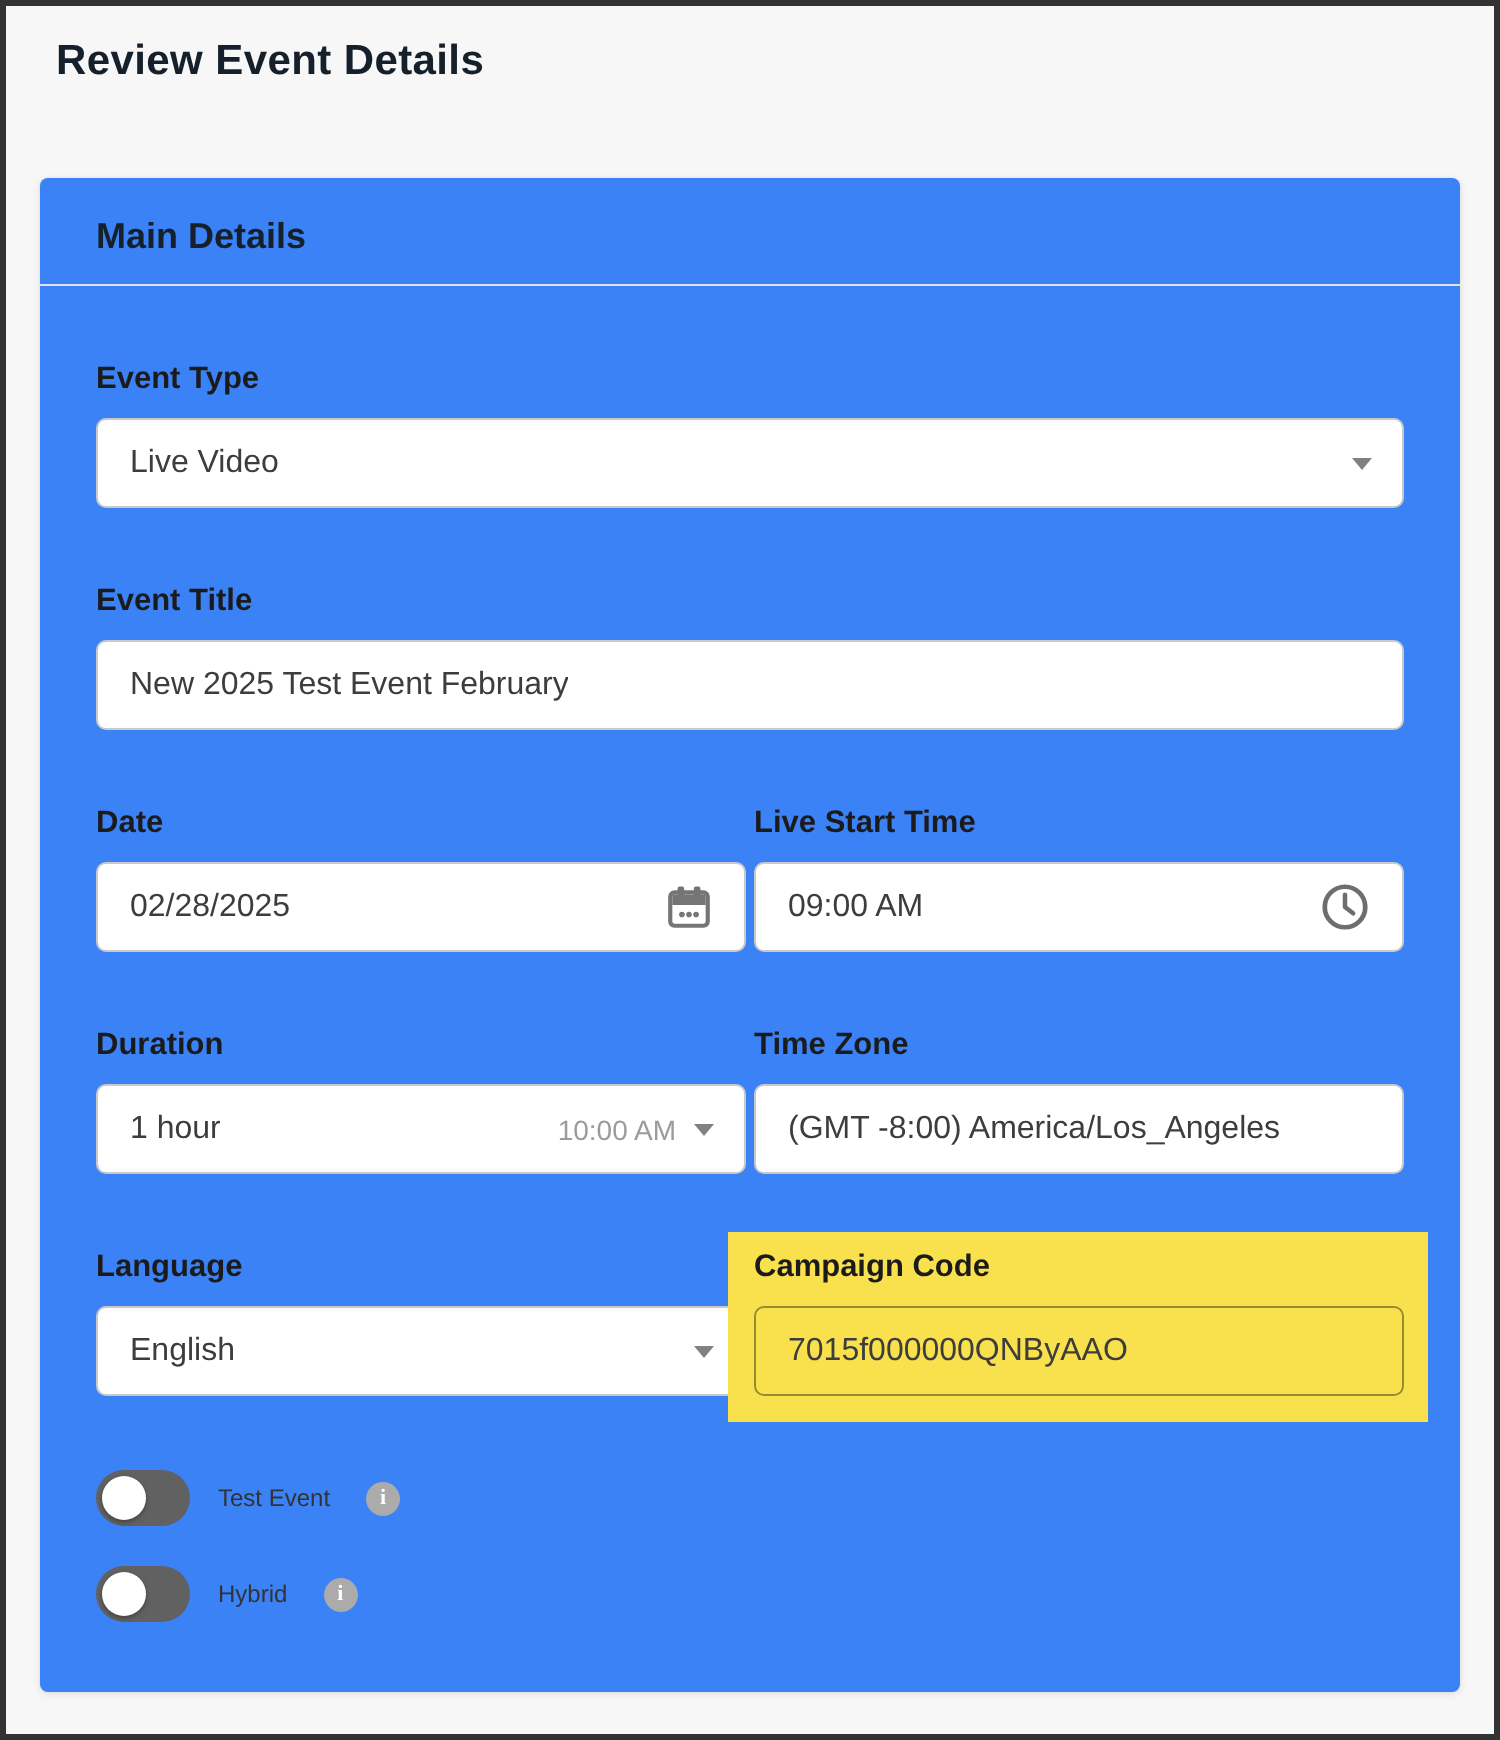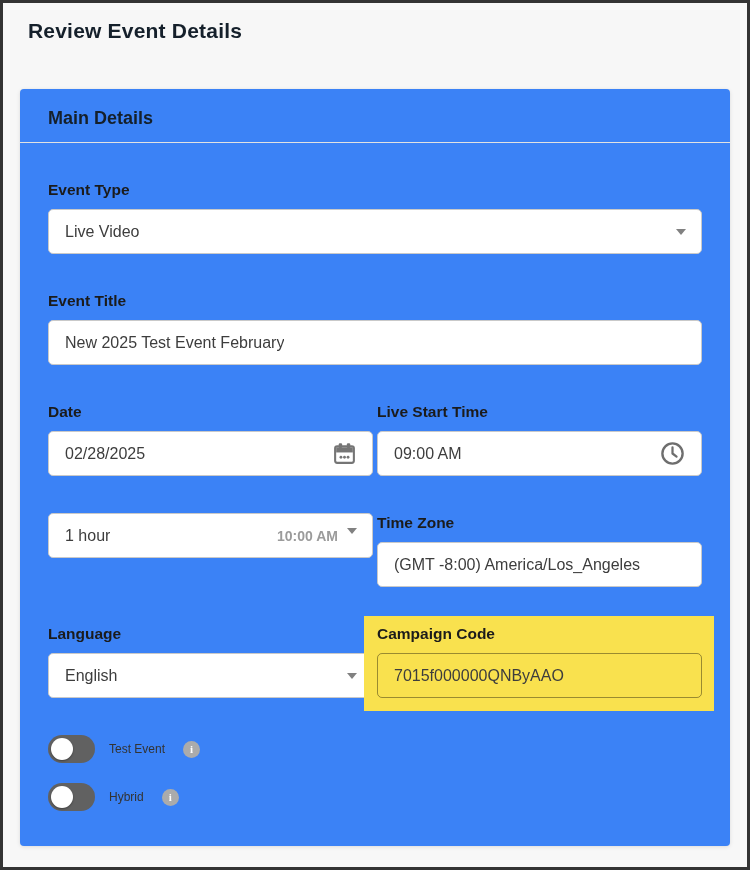--- a/index.html
+++ b/index.html
@@ -45,21 +45,21 @@
     height: 45px;
     border: 1px solid #c9c9c9;
     border-radius: 5px;
     background: #fff;
     display: flex; align-items: center;
     padding: 0 15px 0 16px;
     font-size: 16px; color: #3d3d3d;
     cursor: pointer;
   }
   .control .value { white-space: nowrap; overflow: hidden; }
-  .control .right { margin-left: auto; display: flex; align-items: flex-start; gap: 9px; font-weight: bold; }
+  .control .right { margin-left: auto; display: flex; align-items: center; gap: 9px; }
 
   .caret {
     width: 0; height: 0;
     border-left: 5.5px solid transparent;
     border-right: 5.5px solid transparent;
     border-top: 6.5px solid #818181;
   }
   .muted { color: #9b9b9b; font-size: 14px; }
 
   .row { display: flex; gap: 4px; }
@@ -164,20 +164,21 @@
                 <circle cx="12" cy="12" r="9" fill="none" stroke="#6e6e6e" stroke-width="2.1"></circle>
                 <path d="M12 6.6 V12 L15.6 14.8" fill="none" stroke="#6e6e6e" stroke-width="2" stroke-linecap="round" stroke-linejoin="round"></path>
               </svg>
             </span>
           </div>
         </div>
       </div>
 
       <div class="row field">
         <div class="col">
+          <div class="field-label">Duration</div>
           <div class="control">
             <span class="value">1 hour</span>
             <span class="right">
               <span class="muted">10:00 AM</span>
               <span class="caret"></span>
             </span>
           </div>
         </div>
         <div class="col">
           <div class="field-label">Time Zone</div>

